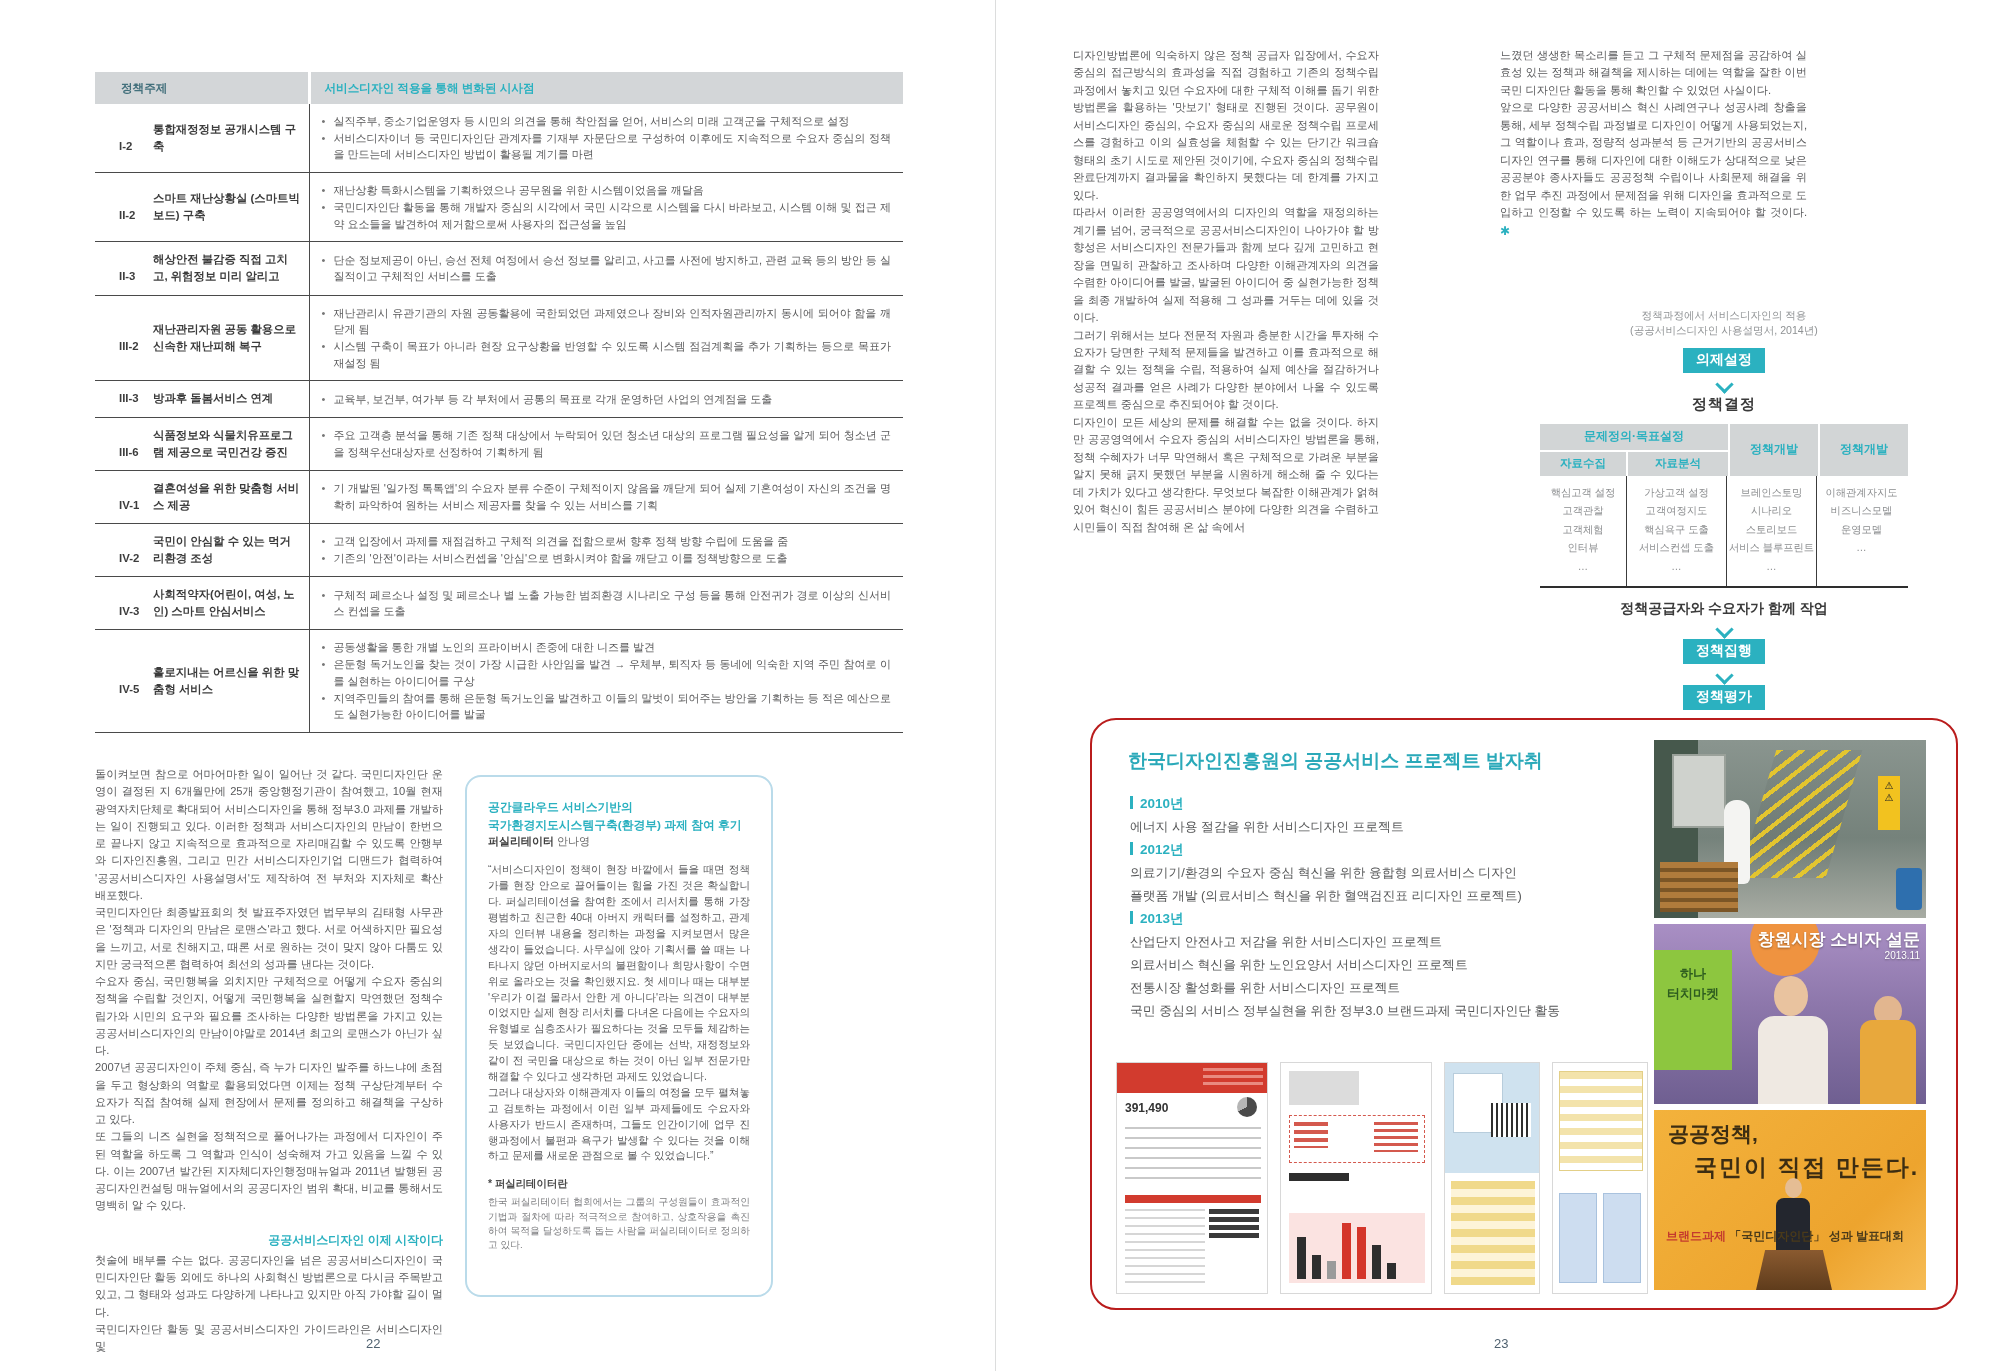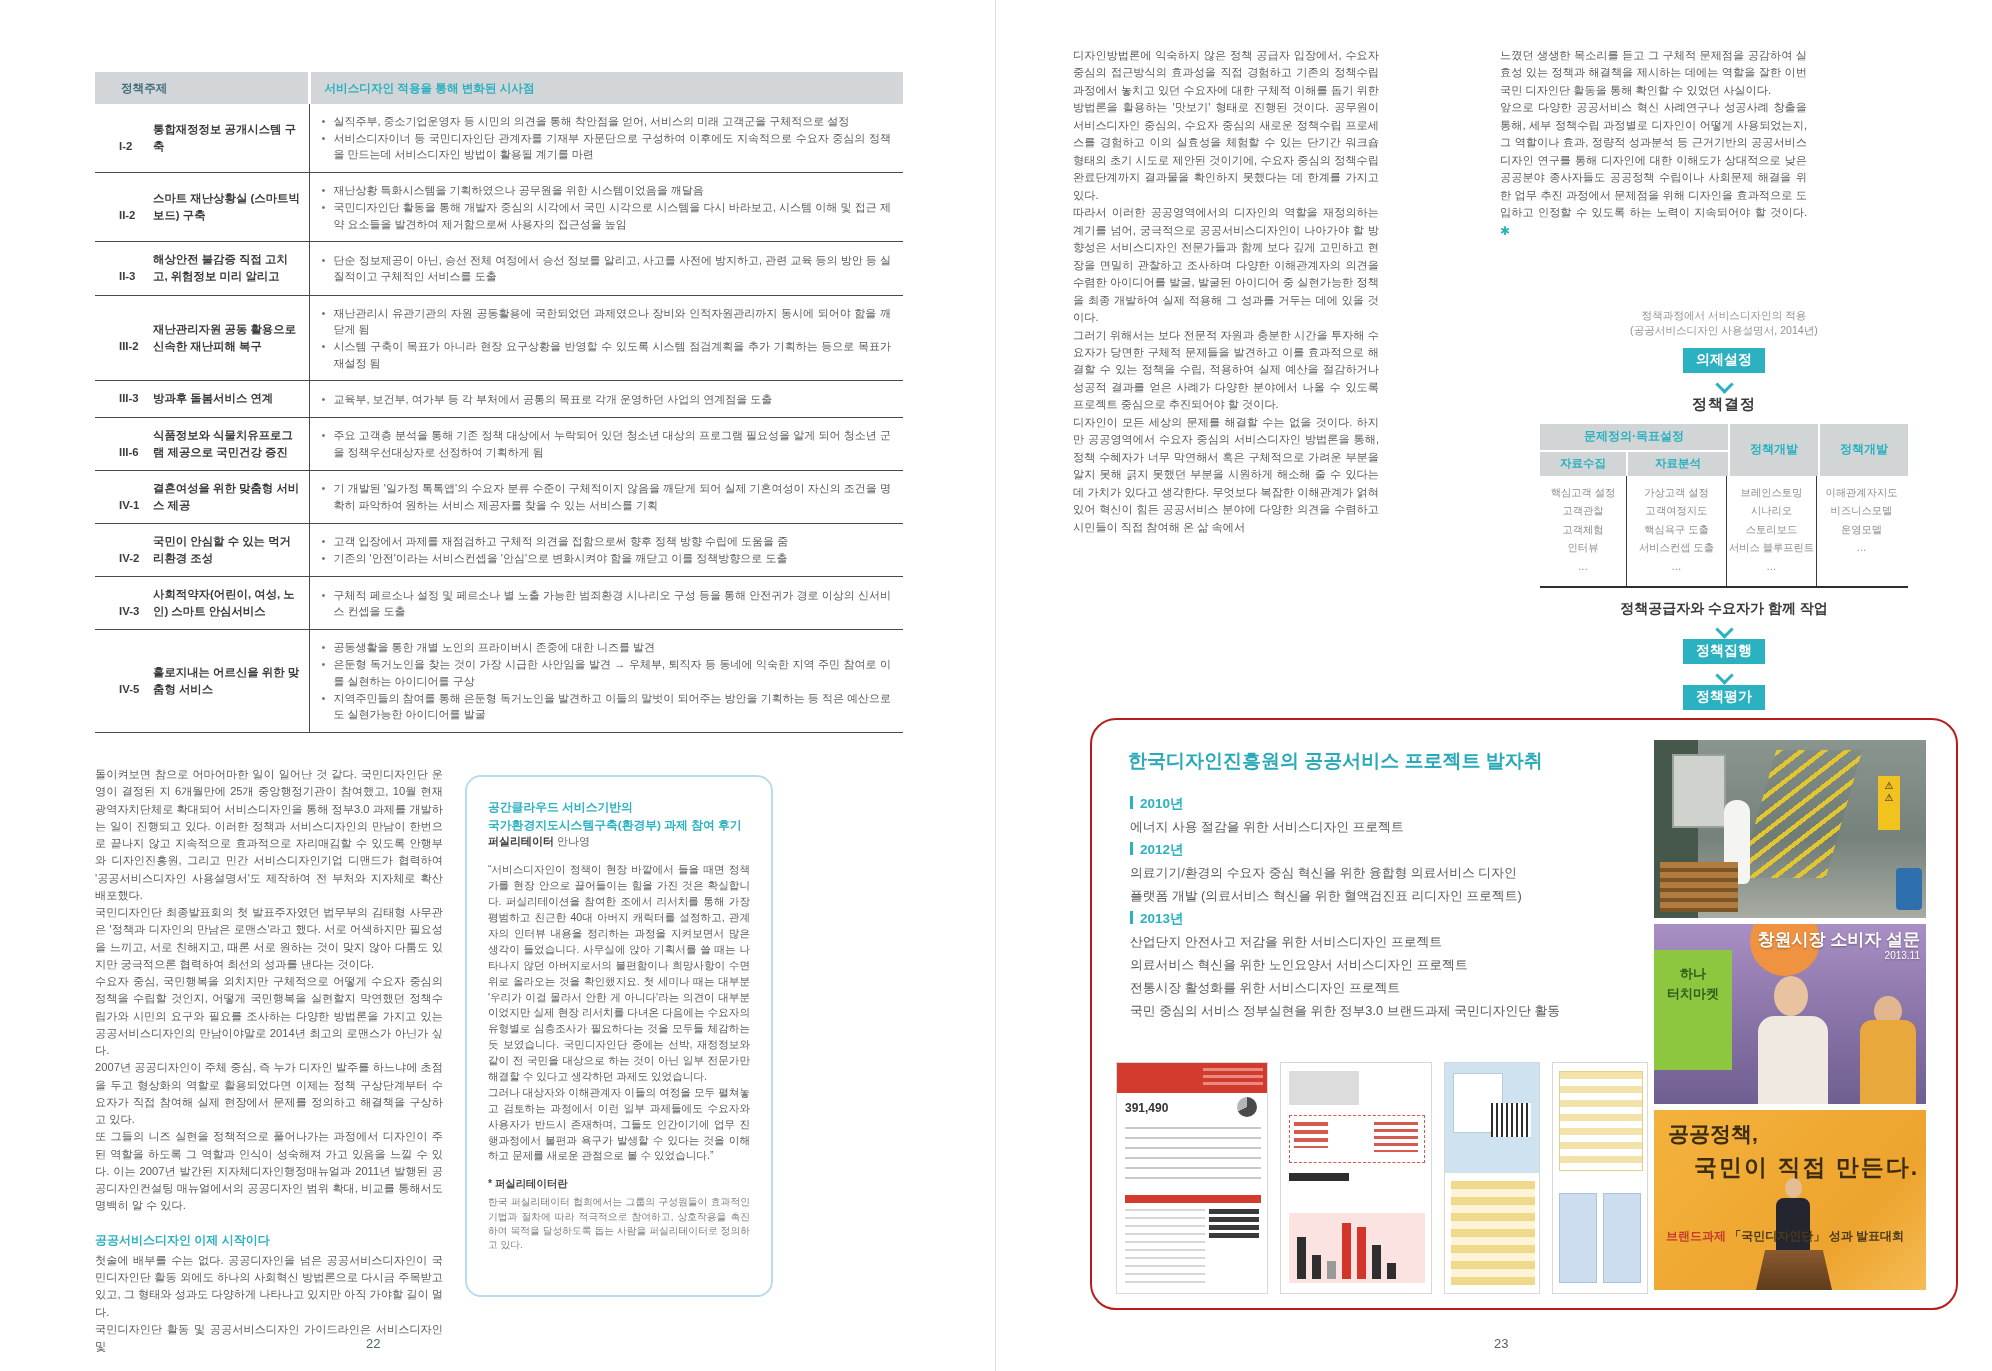--- a/index.html
+++ b/index.html
@@ -22,21 +22,21 @@
   .rtitle{flex:1;}
   td.rbullets{vertical-align:middle;padding:9px 12px 9px 12px;color:#5a5a5b;line-height:1.52;}
   .b{display:flex;}
   .b .dot{flex:0 0 12px;color:#777;}
   .b .bt{flex:1;text-align:justify;}
 
   
   .article{position:absolute;left:95px;top:766px;width:348px;font-size:11.2px;line-height:1.54;
            color:var(--txt);text-align:justify;}
   .article p{margin:0;}
-  .sec-head{color:var(--accent);font-weight:bold;font-size:12px;margin:16px 0 3px 0;text-align:left;}
+  .sec-head{color:var(--accent);font-weight:bold;font-size:12px;margin:16px 0 3px 0;text-align:right;}
 
   
   .review{position:absolute;left:465px;top:775px;width:308px;height:522px;border:2px solid #badbea;
           border-radius:16px;padding:22px 21px;overflow:hidden;background:#fff;}
   .rv-title{color:var(--accent);font-weight:bold;font-size:11.8px;line-height:1.5;}
   .rv-author{font-size:11px;color:#666;}
   .rv-author b{color:#3f3f3f;}
   .rv-quote{margin-top:13px;font-size:10.6px;line-height:1.5;color:var(--txt);text-align:justify;}
   .rv-quote p{margin:0;}
   .rv-fn{margin-top:13px;}

